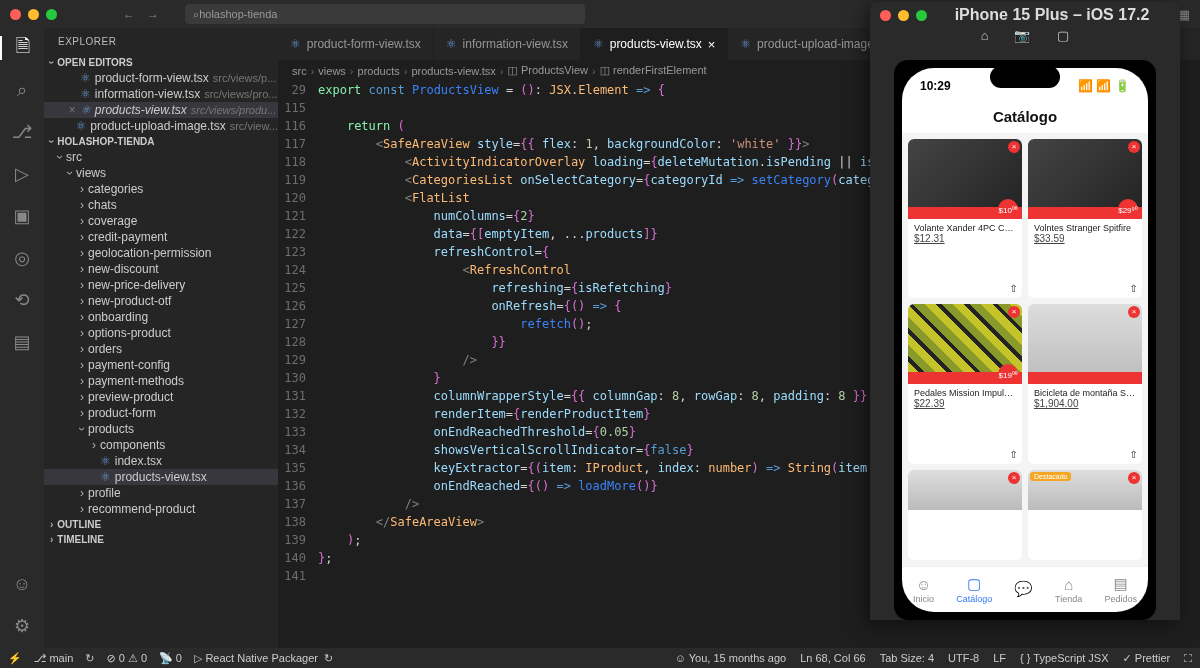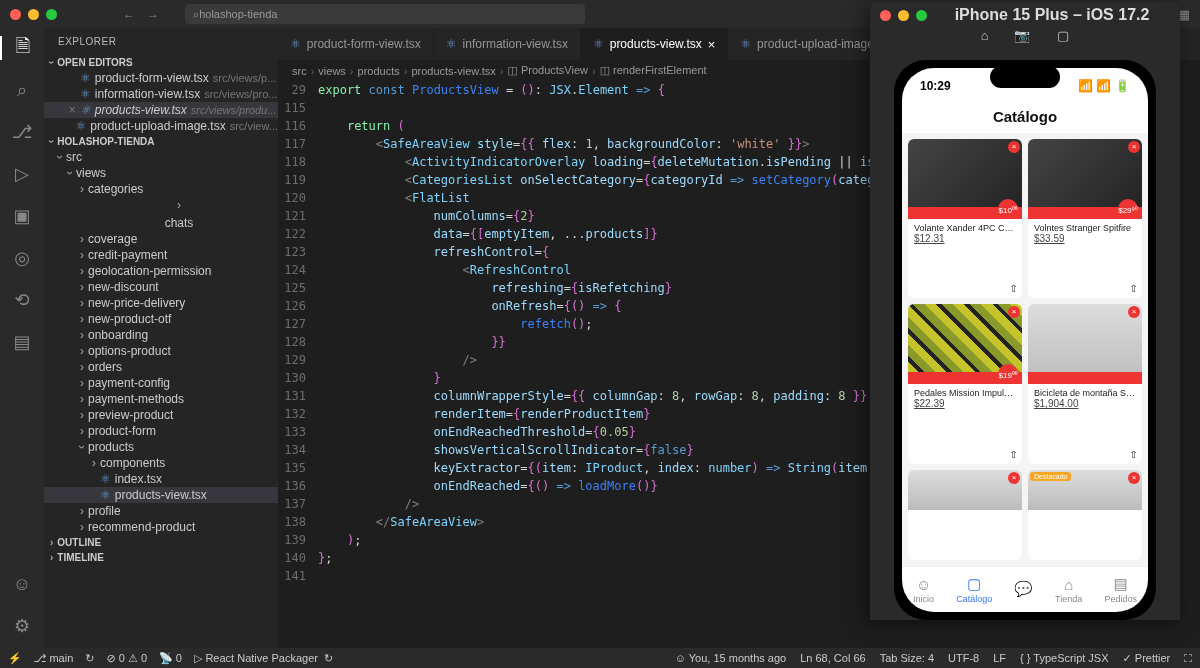--- a/index.html
+++ b/index.html
@@ -34,32 +34,32 @@
 .tabs { display: flex; background: #252526; font-size: 12px; height: 32px; }
 .tab { padding: 0 12px; display: flex; align-items: center; gap: 6px; color: #969696; border-right: 1px solid #1e1e1e; cursor: pointer; white-space: nowrap; }
 .tab.active { background: #1e1e1e; color: #fff; }
 .tab .close { font-size: 13px; }
 .breadcrumbs { padding: 4px 14px; font-size: 11px; color: #999; display: flex; gap: 4px; align-items: center; }
 .breadcrumbs .sep { color: #666; }
 .code-area { flex: 1; display: flex; font-family: 'Menlo', 'Consolas', monospace; font-size: 12px; overflow: hidden; }
 .gutter { width: 40px; text-align: right; padding-right: 12px; color: #6e6e6e; line-height: 18px; user-select: none; }
 .code { flex: 1; line-height: 18px; white-space: pre; color: #d4d4d4; overflow: hidden; }
 .kw { color: #86efac; } .st { color: #CE9178; } .nm { color: #B5CEA8; }
-.fn { color: #3b82f6; } .tp { color: #7dd3fc; } .vr { color: #9CDCFE; } .tg { color: #808080; }
+.fn { color: #3b82f6; } .tp { color: #fdba74; } .vr { color: #9CDCFE; } .tg { color: #808080; }
 .pn { color: #d4d4d4; } .br { color: #DA70D6; } .bc { color: #569CD6; }
 
 .statusbar { height: 20px; background: #2a2a2a; display: flex; align-items: center; padding: 0 8px; font-size: 11px; color: #ccc; gap: 12px; }
 .statusbar .right { margin-left: auto; display: flex; gap: 14px; }
 
 
 .sim-window { position: absolute; top: 2px; left: 870px; width: 310px; background: #2a2a2a; border-radius: 8px 8px 0 0; box-shadow: -4px 4px 20px rgba(0,0,0,0.5); }
 .sim-title { height: 26px; display: flex; align-items: center; padding: 0 10px; gap: 7px; font-size: 16px; color: #ddd; }
 .sim-title .name { flex: 1; text-align: center; font-weight: 600; }
 .sim-toolbar { height: 24px; display: flex; justify-content: center; gap: 26px; color: #ccc; font-size: 13px; }
-.phone { margin: 8px auto 0; width: 262px; height: 560px; background: #000; border-radius: 32px; padding: 8px; position: relative; }
+.phone { margin: 8px auto 0; width: 262px; height: 560px; background: #000; border-radius: 14px; padding: 8px; position: relative; }
 .screen { width: 100%; height: 100%; background: #fff; border-radius: 32px; overflow: hidden; display: flex; flex-direction: column; position: relative; }
 .notch { position: absolute; top: 6px; left: 50%; transform: translateX(-50%); width: 70px; height: 22px; background: #000; border-radius: 14px; z-index: 10; }
 .status-row { height: 36px; display: flex; justify-content: space-between; align-items: center; padding: 0 18px; font-size: 12px; font-weight: 600; color: #000; }
 .app-hdr { text-align: center; font-size: 15px; font-weight: 600; padding: 4px 0 8px; color: #111; }
 .cat-row { display: flex; gap: 14px; padding: 0 10px 6px; font-size: 11px; color: #666; border-bottom: 1px solid #eee; overflow: hidden; }
 .cat-row .cat.active { color: #000; font-weight: 600; border-bottom: 2px solid #000; padding-bottom: 4px; }
 .grid { flex: 1; overflow: hidden; padding: 6px; display: grid; grid-template-columns: 1fr 1fr; gap: 6px; background: #f4f4f4; }
 .card { background: #fff; border-radius: 6px; overflow: hidden; display: flex; flex-direction: column; font-size: 9px; color: #222; position: relative; }
 .card .img { height: 80px; background: linear-gradient(135deg,#444,#222); position: relative; }
 .card .img.camo { background: repeating-linear-gradient(45deg,#8a9a2a,#8a9a2a 8px,#c4c42a 8px,#c4c42a 16px,#222 16px,#222 20px); }
@@ -161,21 +161,21 @@
       </div>
     <div class="tree-item" style="padding-left:24px">
         <span class="chev open"></span>
         <span>views</span>
       </div>
     <div id="views-tree">
         <div class="tree-item" style="padding-left: 36px;">
           <span class="chev"></span>
           <span>categories</span>
         </div>
-        <div class="tree-item" style="padding-left: 36px; flex-direction: column;">
+        <div class="tree-item" style="padding-left: 36px;">
           <span class="chev"></span>
           <span>chats</span>
         </div>
         <div class="tree-item" style="padding-left: 36px;">
           <span class="chev"></span>
           <span>coverage</span>
         </div>
         <div class="tree-item" style="padding-left: 36px;">
           <span class="chev"></span>
           <span>credit-payment</span>

